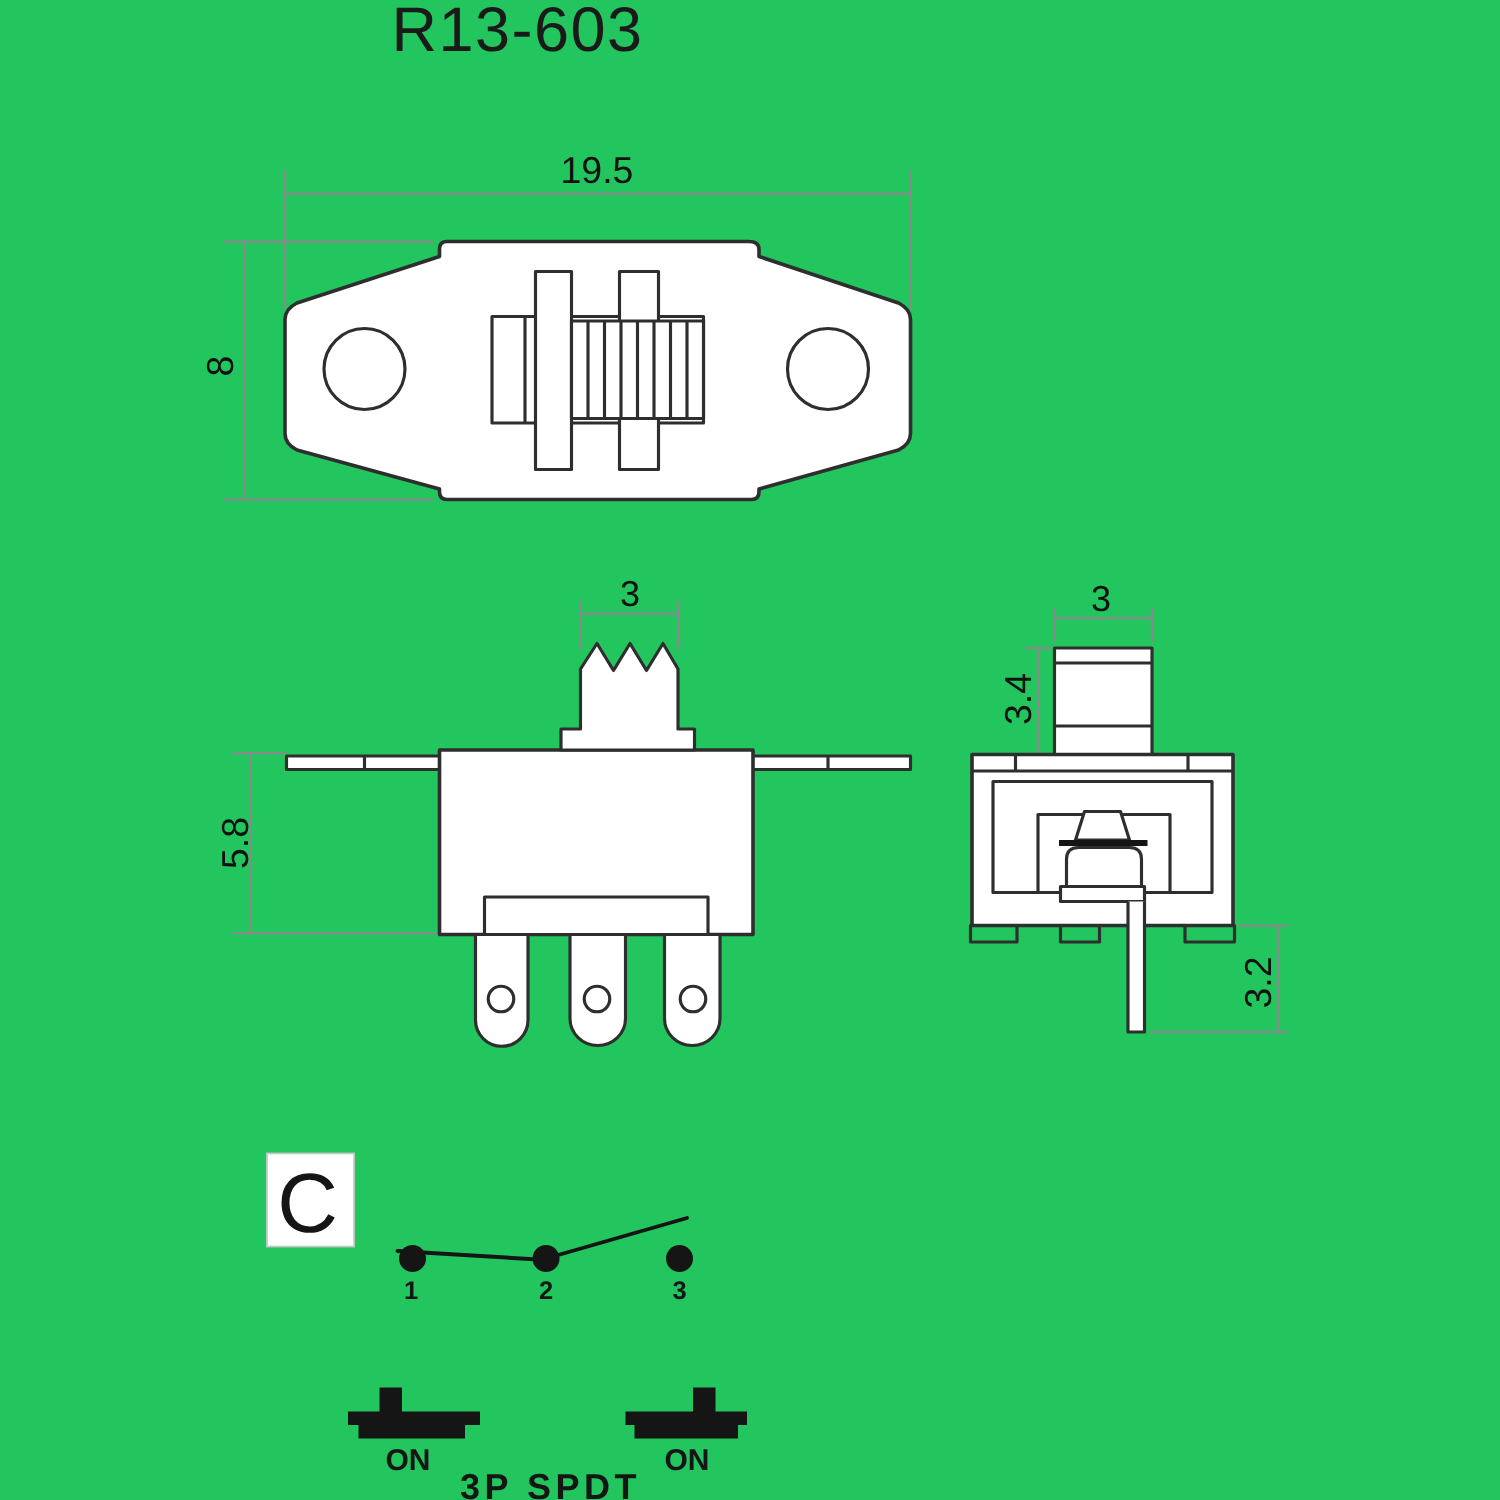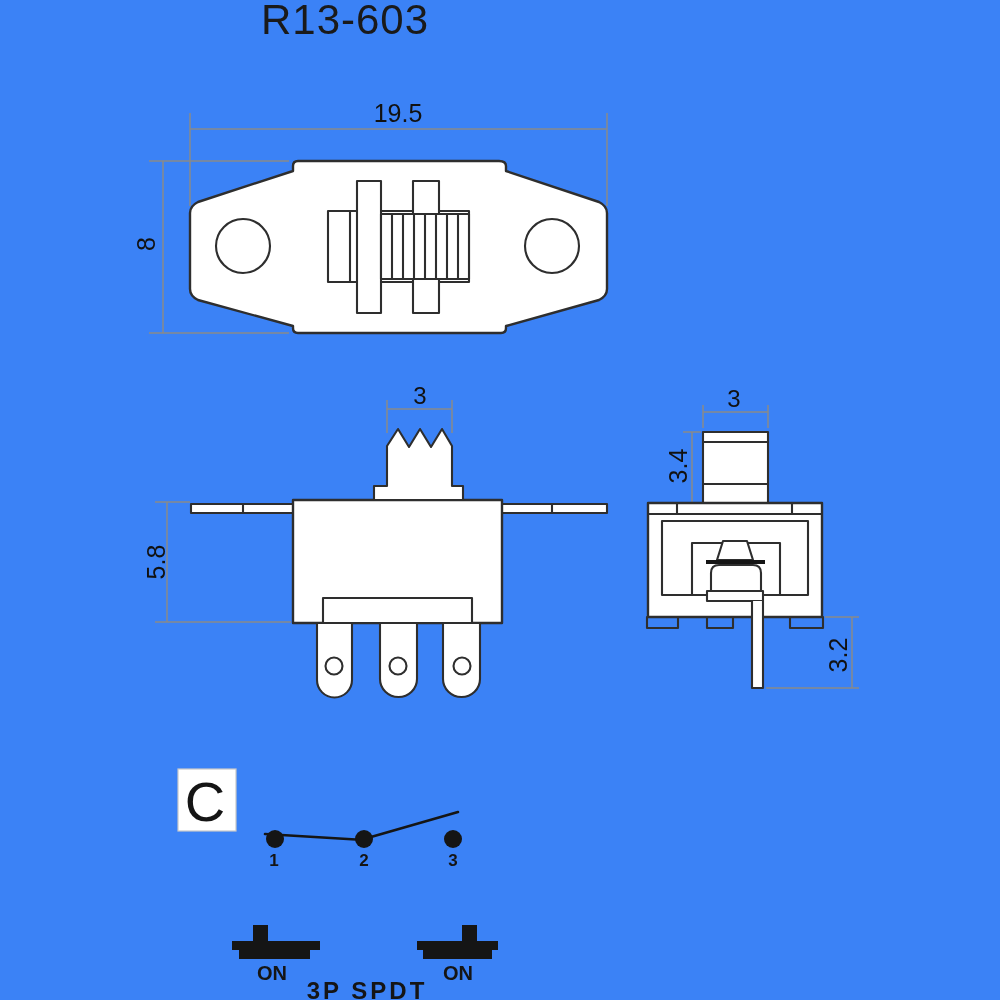--- a/index.html
+++ b/index.html
@@ -1,17 +1,17 @@
 <!DOCTYPE html>
 <html><head>
 <meta charset="utf-8">
 <style>
   html,body{margin:0;padding:0;background:#ffffff;}
   .canvas{
-    position:relative;width:1000px;height:1000px;background:#3b82f6;overflow:hidden;
+    position:relative;width:1000px;height:1000px;background:#22c55e;overflow:hidden;
     font-family:"Liberation Sans", sans-serif;
   }
   svg{display:block;}
   .outline{fill:#ffffff;stroke:#2e2e2e;stroke-width:2.4;stroke-linejoin:round;}
   .outline2{fill:#ffffff;stroke:#2e2e2e;stroke-width:2.1;stroke-linejoin:round;}
   .openline{fill:none;stroke:#2e2e2e;stroke-width:2.1;stroke-linejoin:round;}
   .dim{stroke:#8a8a8a;stroke-width:1.5;fill:none;}
   .dimtext{font-size:25px;fill:#111111;}
   .dimtext-sm{font-size:24px;fill:#111111;}
   .titletext{font-size:42px;fill:#1a1a1a;letter-spacing:1px;}

